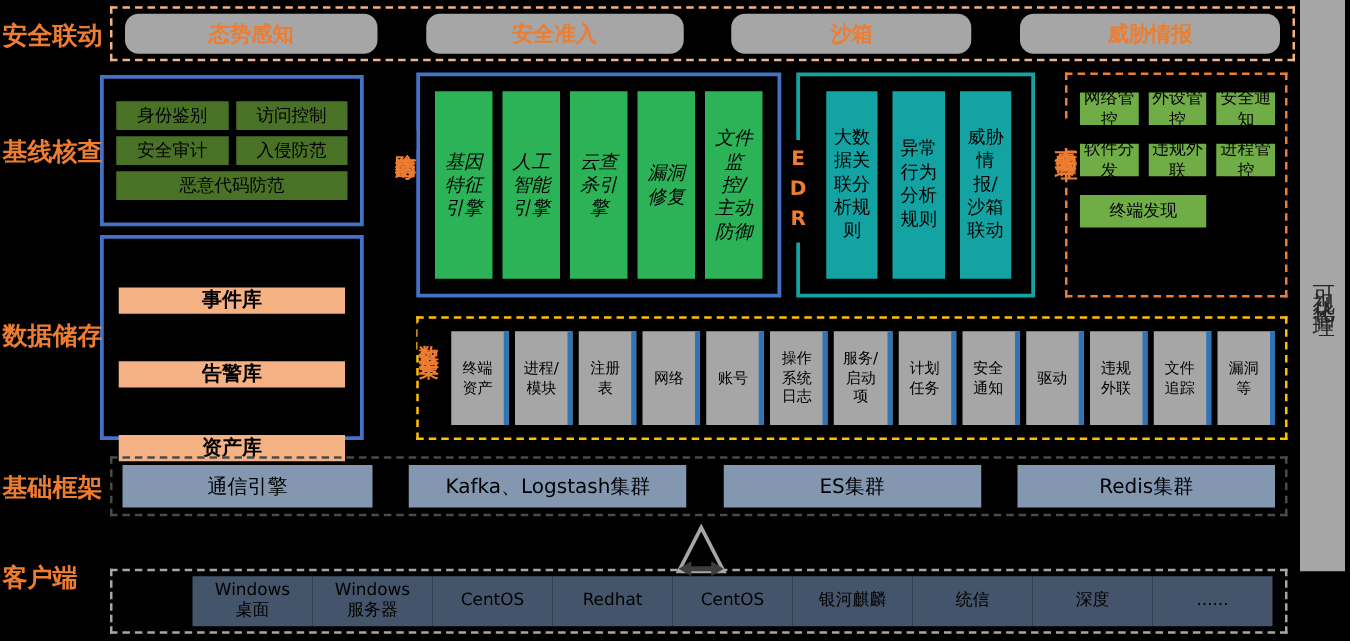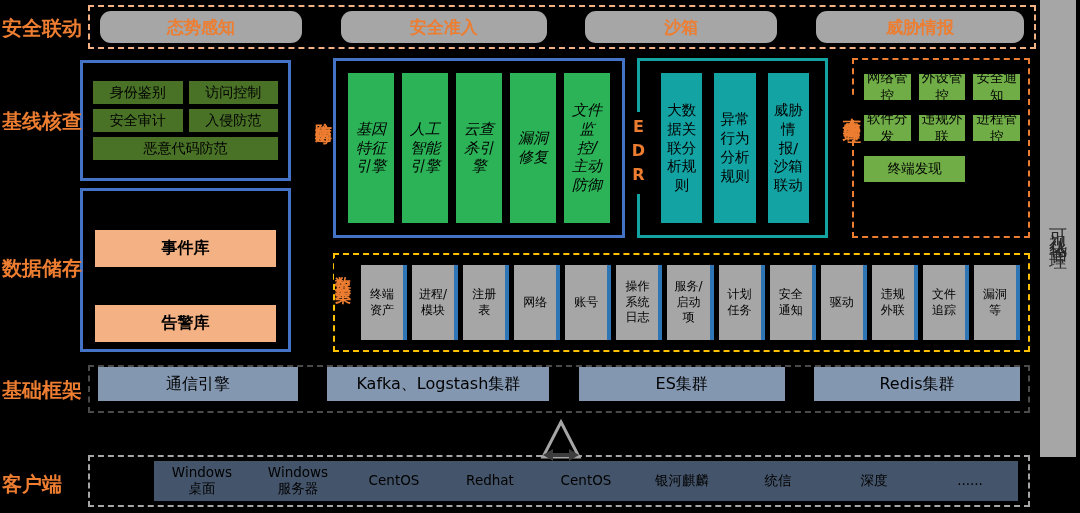--- a/index.html
+++ b/index.html
@@ -47,21 +47,21 @@
   .peach{background:#F4B183;flex:1;font-size:16px;font-weight:600;margin-top:32px;}
 
   
   #panel-collect{left:333px;top:253px;width:697px;height:99px;border:2px dashed #FFC000;
                  display:flex;gap:5px;padding:10px 8px 10px 26px;}
   .collect{background:#A6A6A6;border-right:4px solid #2E75B6;flex:1;
            font-size:12px;line-height:1.3;padding:0 4px;}
 
   
   #panel-framework{left:88px;top:365px;width:942px;height:48px;border:2px dashed #4a4a4a;
-                   display:flex;justify-content:space-between;padding:0 8px;}
+                   display:flex;align-items:center;justify-content:space-between;padding:0 8px;}
   .bluegray{background:#8497B0;height:34px;font-size:16px;}
   .f1{width:200px}.f2{width:222px}.f3{width:206px}.f4{width:206px}
 
   
   #arrow{position:absolute;left:533px;top:419px;width:56px;height:44px;z-index:2;}
 
   
   #panel-client{left:88px;top:455px;width:942px;height:52px;border:2px dashed #A6A6A6;
                 display:flex;align-items:center;justify-content:flex-end;padding:0 10px;}
   .slate{background:#44546A;width:96px;height:40px;font-size:13.5px;line-height:1.15;
@@ -75,21 +75,21 @@
 </style>
 </head>
 <body>
 
 <div class="canvas">
 
   <div class="row-label" style="top:15px">安全联动</div>
   <div class="row-label" style="top:108px">基线核查</div>
   <div class="row-label" style="top:255px">数据储存</div>
   <div class="row-label" style="top:377px">基础框架</div>
-  <div class="row-label" style="top:471px">客户端</div>
+  <div class="row-label" style="top:449px">客户端</div>
 
   <div id="panel-linkage" class="panel">
     <div class="cell gray-pill w1">态势感知</div>
     <div class="cell gray-pill w2">安全准入</div>
     <div class="cell gray-pill w3">沙箱</div>
     <div class="cell gray-pill w4">威胁情报</div>
   </div>
 
   <div id="panel-baseline" class="panel">
     <div class="cell olive">身份鉴别</div>
@@ -122,20 +122,21 @@
     <div class="cell lgreen">安全通知</div>
     <div class="cell lgreen">软件分发</div>
     <div class="cell lgreen">违规外联</div>
     <div class="cell lgreen">进程管控</div>
     <div class="cell lgreen span2">终端发现</div>
   </div>
 
   <div id="panel-storage" class="panel">
     <div class="cell peach">事件库</div>
     <div class="cell peach">告警库</div>
+    <div class="cell peach">资产库</div>
   </div>
 
   <div class="vlabel" style="left:334px;top:258px;font-size:16px;letter-spacing:4px">数据采集</div>
   <div id="panel-collect" class="panel">
     <div class="cell collect">终端资产</div>
     <div class="cell collect">进程/模块</div>
     <div class="cell collect">注册表</div>
     <div class="cell collect">网络</div>
     <div class="cell collect">账号</div>
     <div class="cell collect">操作系统日志</div>

